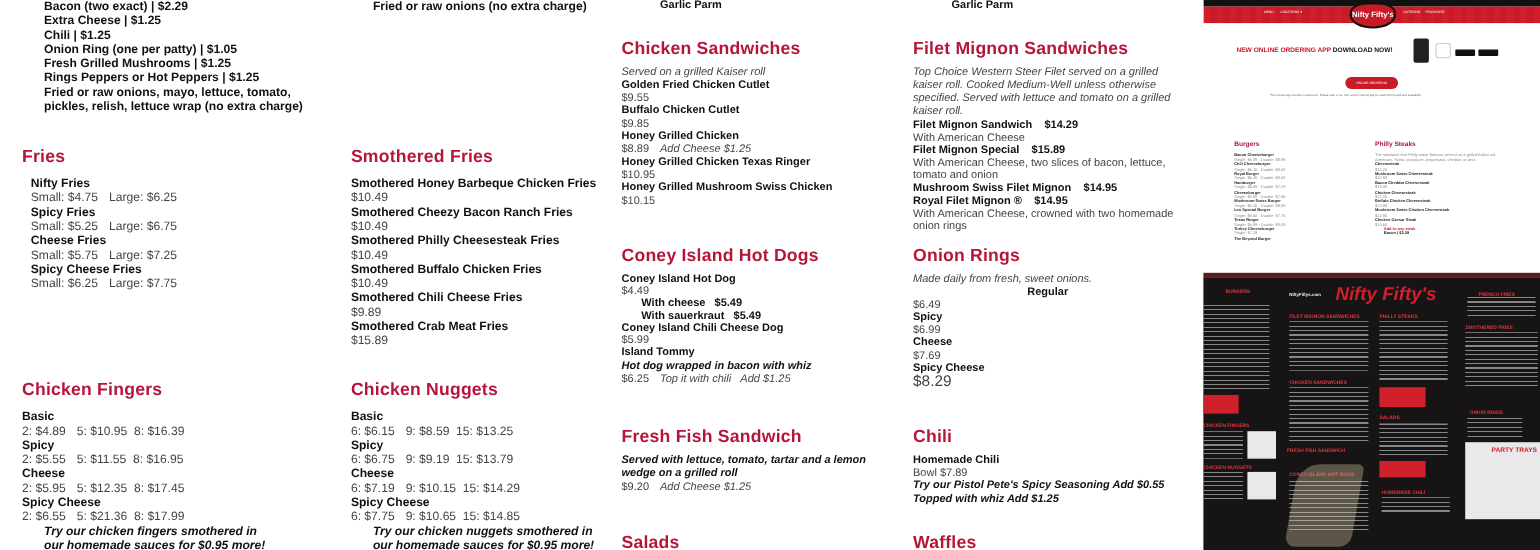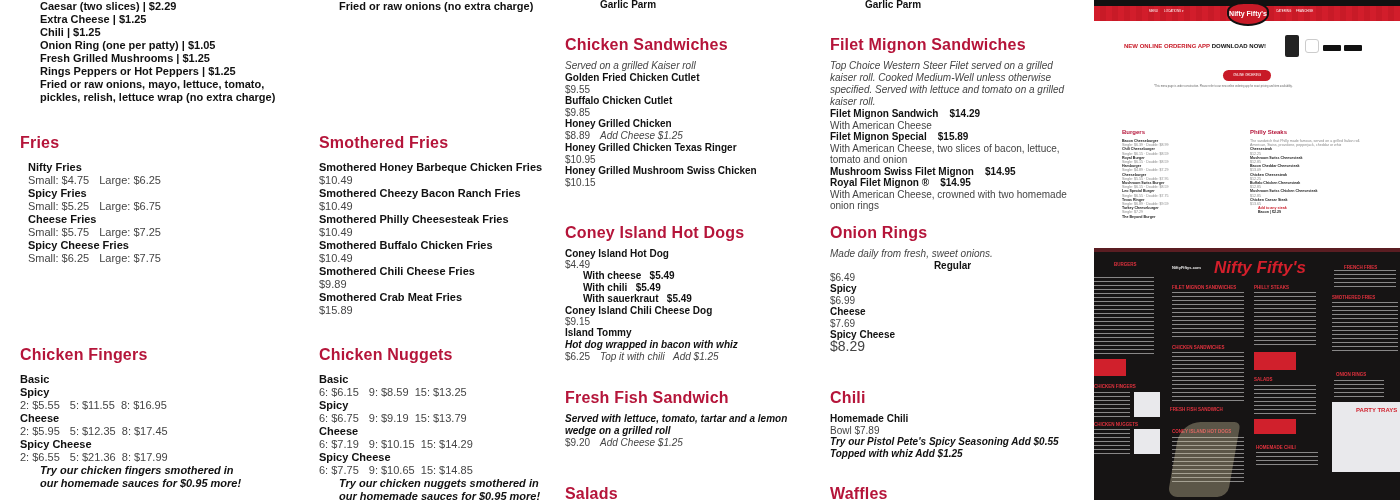--- a/index.html
+++ b/index.html
@@ -45,21 +45,21 @@
   .img3 .redbox { position: absolute; background: #d0202c; }
   .img3 .whitebox { position: absolute; background: #e9e9ec; }
   .img3 .glare { position: absolute; left: 80px; top: 170px; width: 60px; height: 75px; background: rgba(220,210,170,0.35); border-radius: 20px 6px 10px 10px; transform: skewX(-10deg); }
   .img3 .party { position: absolute; left: 250px; top: 218px; color: #d0202c; font-size: 6px; font-weight: bold; }
 </style>
 </head>
 <body>
 
 <div class="col" style="left:40px;width:270px;">
   <div class="blk addons" style="top:0px;left:0;">
-    <div class="b row"><span>Caesar (two slices)</span> <span>|</span> <span>$2.29</span></div>
+    <div class="b row"><span>Bacon (two exact)</span> <span>|</span> <span>$2.29</span></div>
     <div class="b row"><span>Extra Cheese</span> <span>|</span> <span>$1.25</span></div>
     <div class="b row"><span>Chili</span> <span>|</span> <span>$1.25</span></div>
     <div class="b row"><span>Onion Ring (one per patty)</span> <span>|</span> <span>$1.05</span></div>
     <div class="b row"><span>Fresh Grilled Mushrooms</span> <span>|</span> <span>$1.25</span></div>
     <div class="b row"><span>Rings Peppers or Hot Peppers</span> <span>|</span> <span>$1.25</span></div>
     <div class="b" style="width:262px;">Fried or raw onions, mayo, lettuce, tomato, pickles, relish, lettuce wrap (no extra charge)</div>
   </div>
 </div>
 
 <div class="h" style="left:20px;top:134px;">Fries</div>
@@ -70,20 +70,21 @@
   <div class="p row"><span>Small: $5.25</span><span class="sp"></span><span>Large: $6.75</span></div>
   <div class="b">Cheese Fries</div>
   <div class="p row"><span>Small: $5.75</span><span class="sp"></span><span>Large: $7.25</span></div>
   <div class="b">Spicy Cheese Fries</div>
   <div class="p row"><span>Small: $6.25</span><span class="sp"></span><span>Large: $7.75</span></div>
 </div>
 
 <div class="h" style="left:20px;top:346px;">Chicken Fingers</div>
 <div class="blk" style="left:20px;top:373px;">
   <div class="b">Basic</div>
+  <div class="p row"><span>2: $4.89</span><span class="sp"></span><span>5: $10.95</span>&nbsp;&nbsp;<span>8: $16.39</span></div>
   <div class="b">Spicy</div>
   <div class="p row"><span>2: $5.55</span><span class="sp"></span><span>5: $11.55</span>&nbsp;&nbsp;<span>8: $16.95</span></div>
   <div class="b">Cheese</div>
   <div class="p row"><span>2: $5.95</span><span class="sp"></span><span>5: $12.35</span>&nbsp;&nbsp;<span>8: $17.45</span></div>
   <div class="b">Spicy Cheese</div>
   <div class="p row"><span>2: $6.55</span><span class="sp"></span><span>5: $21.36</span>&nbsp;&nbsp;<span>8: $17.99</span></div>
   <div class="bi row" style="padding-left:20px;font-size:11px;line-height:13px;">Try our chicken fingers smothered in</div>
   <div class="bi row" style="padding-left:20px;font-size:11px;line-height:13px;">our homemade sauces for $0.95 more!</div>
 </div>
 
@@ -134,24 +135,23 @@
   <div class="p" style="font-size:10px;line-height:11px;">$10.95</div>
   <div class="b" style="font-size:10px;line-height:12px;">Honey Grilled Mushroom Swiss Chicken</div>
   <div class="p" style="font-size:10px;line-height:11px;">$10.15</div>
 </div>
 
 <div class="h" style="left:565px;top:224px;">Coney Island Hot Dogs</div>
 <div class="blk" style="left:565px;top:248px;width:255px;">
   <div class="b" style="font-size:10px;line-height:11px;">Coney Island Hot Dog</div>
   <div class="p" style="font-size:10px;line-height:11px;">$4.49</div>
   <div class="b row" style="font-size:10px;line-height:11.5px;padding-left:18px;"><span>With cheese</span>&nbsp;&nbsp;&nbsp;<span>$5.49</span></div>
-  <div class="b row" style="font-size:10px;line-height:11.5px;padding-left:18px;"><span>With chili</span>&nbsp;&nbsp;&nbsp;<span>$5.49</span></div>
   <div class="b row" style="font-size:10px;line-height:11.5px;padding-left:18px;"><span>With sauerkraut</span>&nbsp;&nbsp;&nbsp;<span>$5.49</span></div>
   <div class="b" style="font-size:10px;line-height:11px;">Coney Island Chili Cheese Dog</div>
-  <div class="p" style="font-size:10px;line-height:11px;">$9.15</div>
+  <div class="p" style="font-size:10px;line-height:11px;">$5.99</div>
   <div class="b" style="font-size:10px;line-height:12px;">Island Tommy</div>
   <div class="bi">Hot dog wrapped in bacon with whiz</div>
   <div class="p row" style="font-size:10px;line-height:12px;"><span>$6.25</span><span class="sp"></span><span class="i">Top it with chili</span>&nbsp;&nbsp;&nbsp;<span class="i">Add $1.25</span></div>
 </div>
 
 <div class="h" style="left:565px;top:389px;">Fresh Fish Sandwich</div>
 <div class="blk" style="left:565px;top:413px;width:255px;">
   <div class="bi">Served with lettuce, tomato, tartar and a lemon wedge on a grilled roll</div>
   <div class="p row" style="font-size:10px;line-height:12px;"><span>$9.20</span><span class="sp"></span><span class="i">Add Cheese $1.25</span></div>
 </div>

